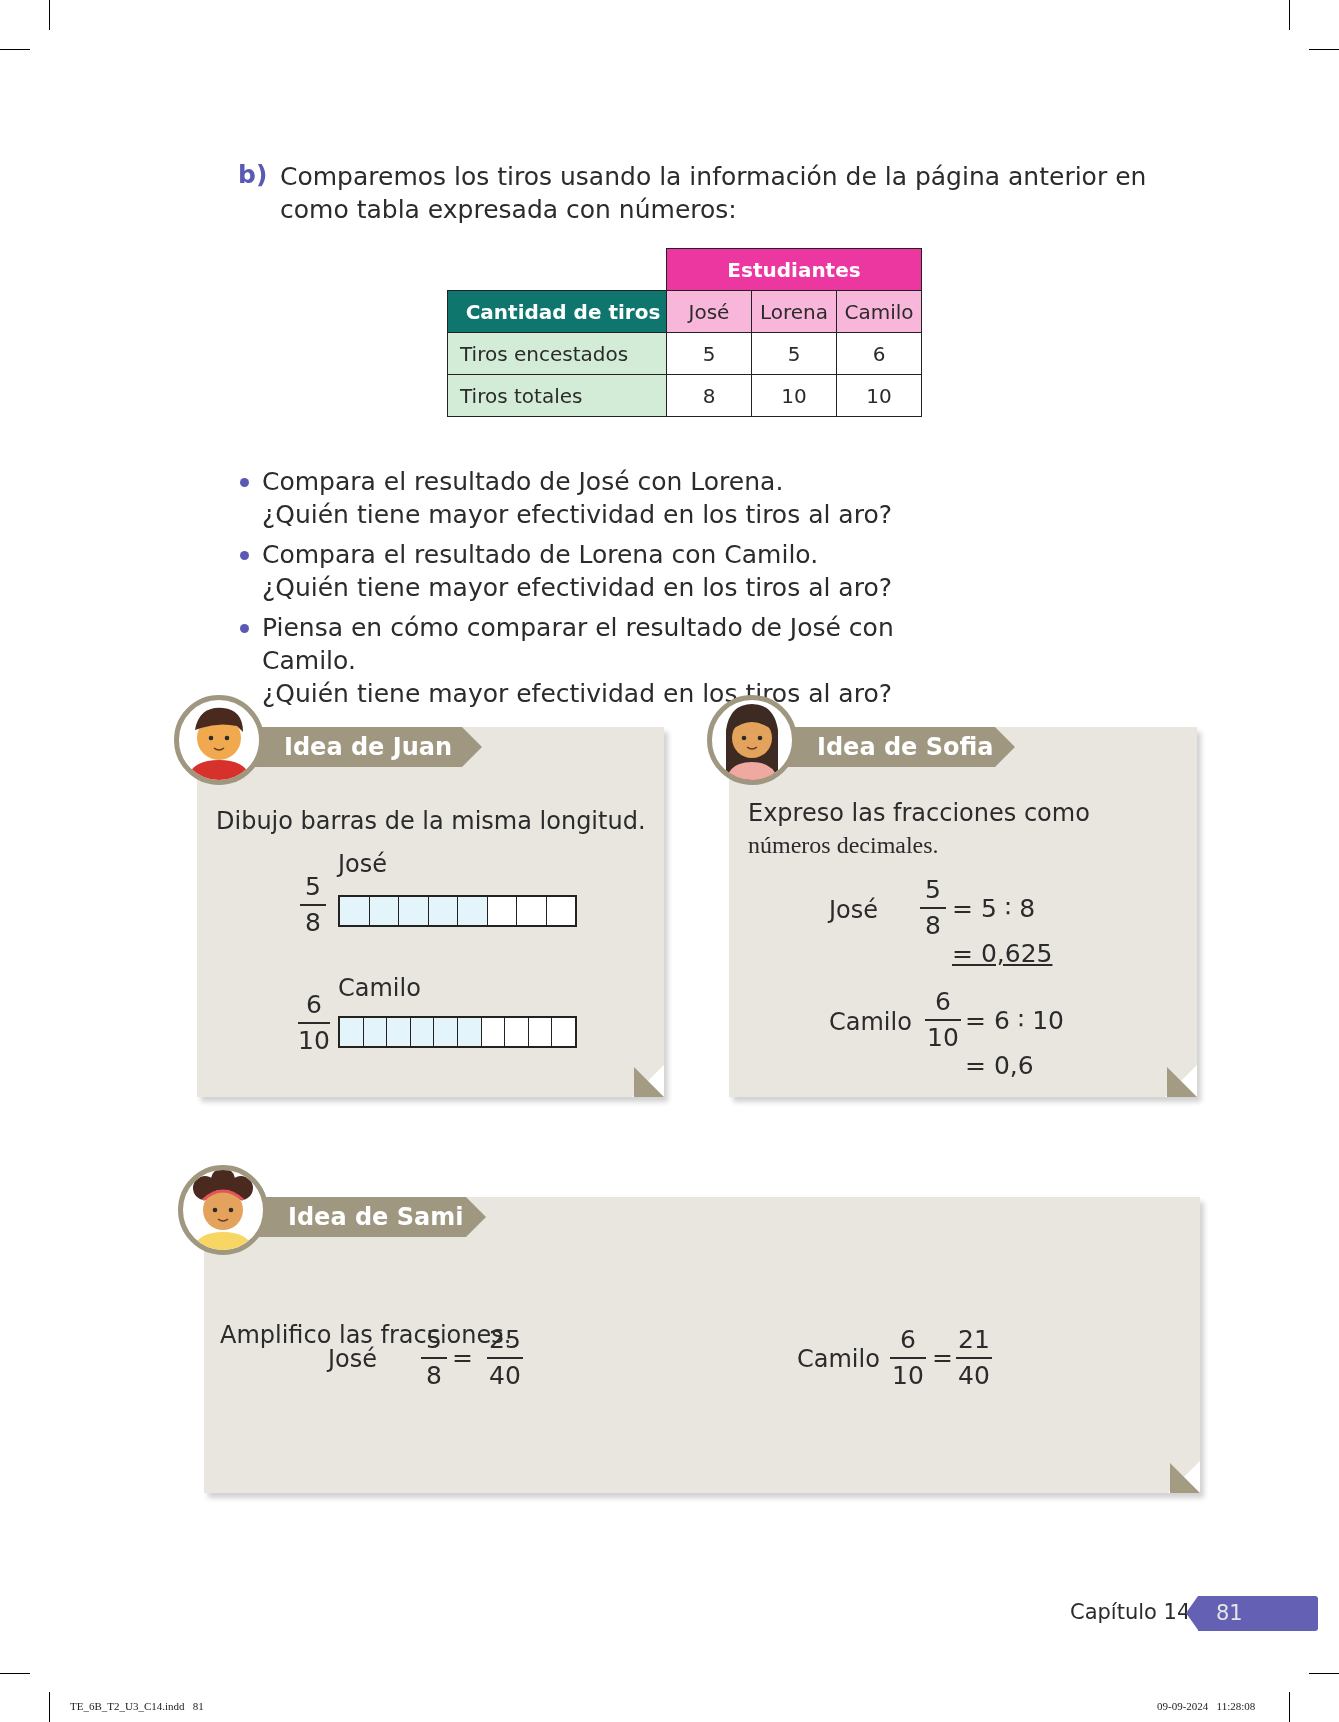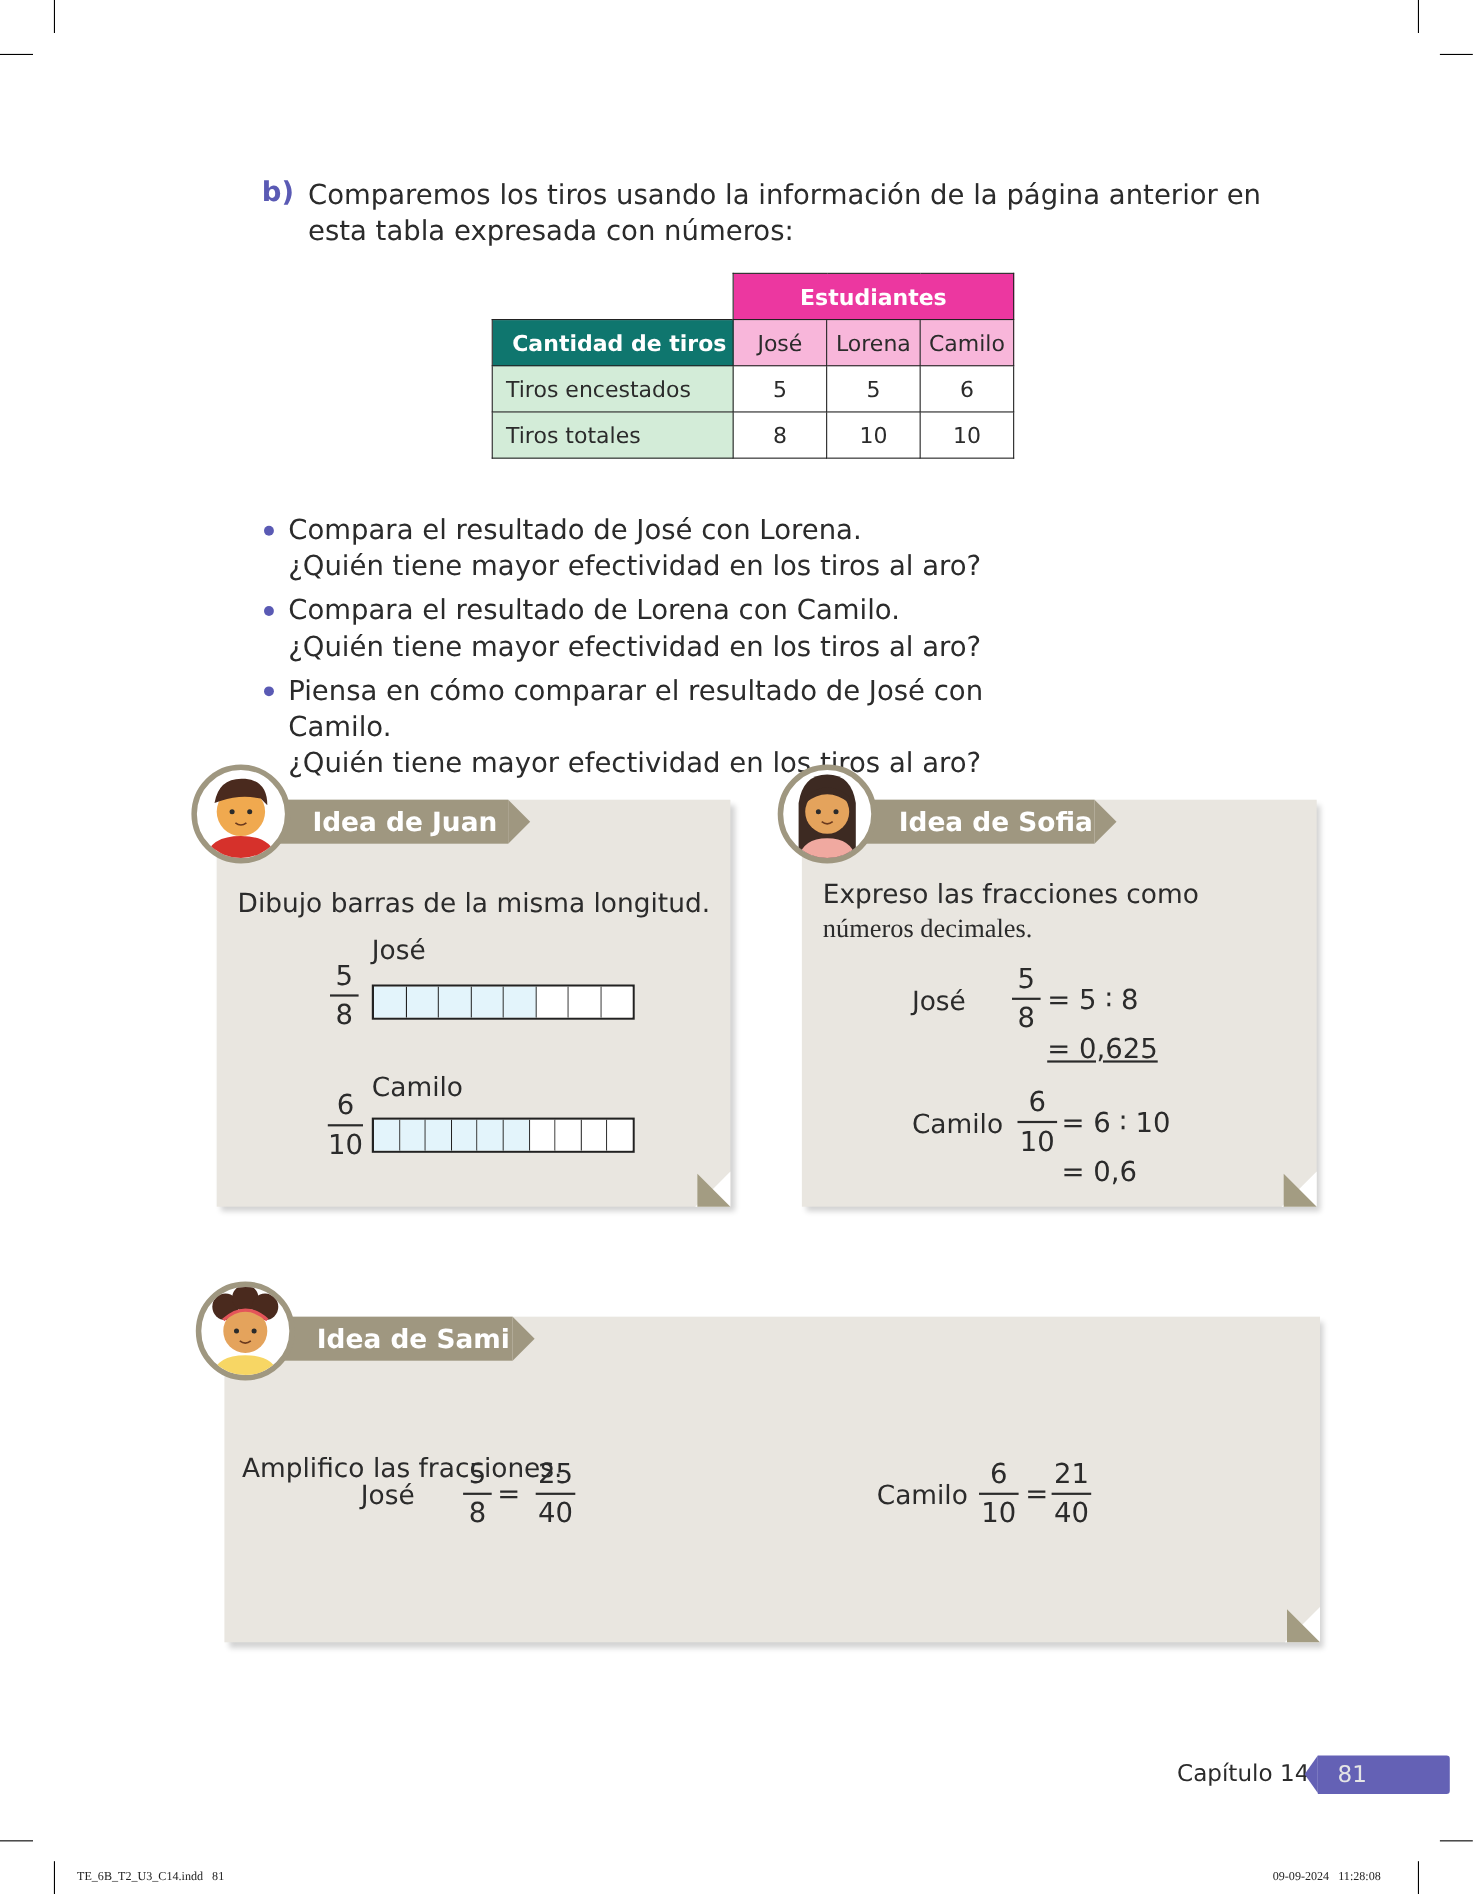--- a/index.html
+++ b/index.html
@@ -60,21 +60,21 @@
 <div class="crop" style="left:49px;top:0;width:1px;height:30px;"></div>
 <div class="crop" style="left:0;top:49px;width:30px;height:1px;"></div>
 <div class="crop" style="left:1289px;top:0;width:1px;height:30px;"></div>
 <div class="crop" style="left:1309px;top:49px;width:30px;height:1px;"></div>
 <div class="crop" style="left:0;top:1673px;width:30px;height:1px;"></div>
 <div class="crop" style="left:49px;top:1692px;width:1px;height:30px;"></div>
 <div class="crop" style="left:1309px;top:1673px;width:30px;height:1px;"></div>
 <div class="crop" style="left:1289px;top:1692px;width:1px;height:30px;"></div>
 
 <div class="abs task-letter">b)</div>
-<div class="abs task-text">Comparemos los tiros usando la información de la página anterior en esta tabla expresada con números:</div>
+<div class="abs task-text">Comparemos los tiros usando la información de la página anterior en como tabla expresada con números:</div>
 
 <table class="data">
   <tbody>
       <tr>
     <td class="blank"></td>
     <td class="stud-head" colspan="3">Estudiantes</td>
   </tr>
   <tr>
     <td class="row-head">Cantidad de tiros</td>
     <td class="col-head">José</td>

